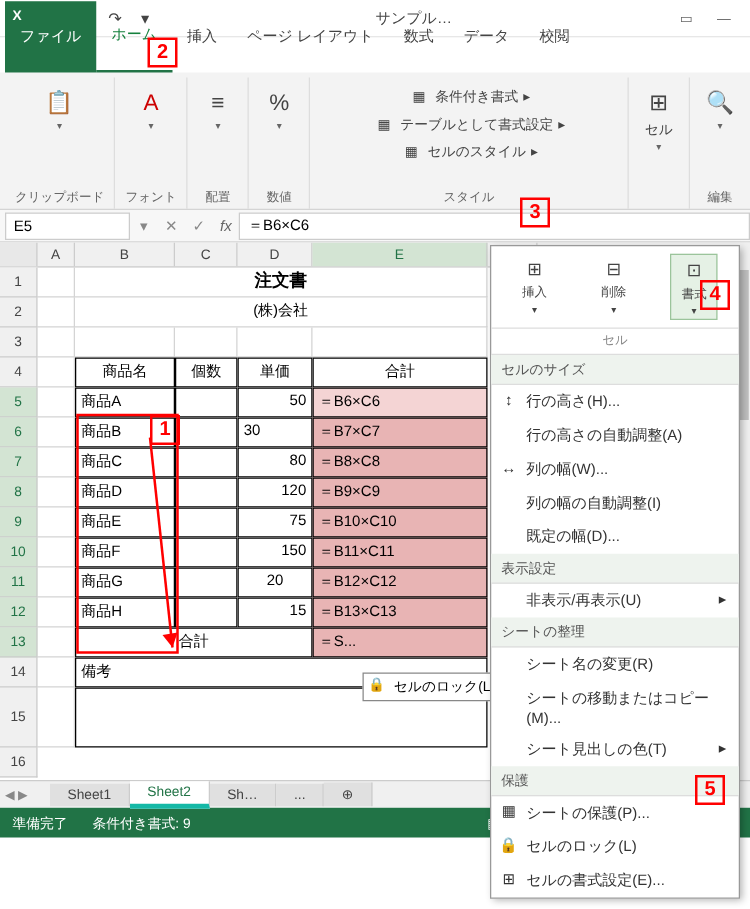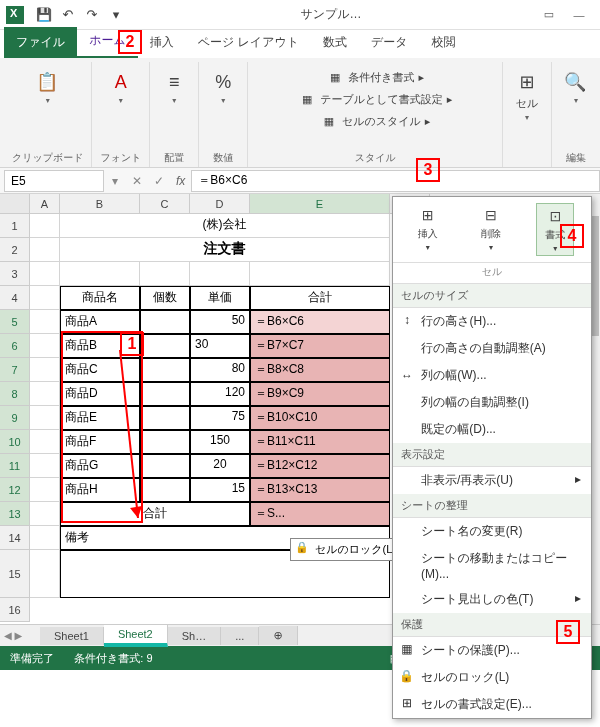--- a/index.html
+++ b/index.html
@@ -8,23 +8,23 @@
 
 .titlebar { height: 30px; background: #fff; display: flex; align-items: center; padding: 0 6px; border-bottom: 1px solid #e0e0e0; }
 .titlebar .app-icon { width: 18px; height: 18px; background: #217346; margin-right: 8px; position: relative; }
 .titlebar .app-icon::after { content: "X"; color: #fff; font-size: 11px; font-weight: bold; position: absolute; left: 4px; top: 1px; }
 .titlebar .qat-btn { width: 24px; height: 24px; display: flex; align-items: center; justify-content: center; color: #444; font-size: 13px; }
 .title-text { flex: 1; text-align: center; color: #444; font-size: 12px; }
 .win-btn { width: 30px; height: 24px; display: flex; align-items: center; justify-content: center; font-size: 11px; color: #666; }
 
 
 .ribbon-tabs { height: 28px; display: flex; align-items: flex-end; padding-left: 4px; background: #fff; }
-.ribbon-tab { padding: 7px 12px; font-size: 12px; color: #444; cursor: pointer; }
+.ribbon-tab { padding: 20px 12px; font-size: 12px; color: #444; cursor: pointer; }
 .ribbon-tab.file { background: #217346; color: #fff; }
-.ribbon-tab.active { color: #4c1d95; border-bottom: 2px solid #217346; }
+.ribbon-tab.active { color: #15803d; border-bottom: 2px solid #217346; }
 
 
 .ribbon { height: 110px; border-bottom: 1px solid #d4d4d4; background: #f3f3f3; display: flex; padding: 4px 0 0 4px; }
 .ribbon-group { border-right: 1px solid #ddd; padding: 4px 8px 2px 8px; display: flex; flex-direction: column; align-items: center; justify-content: space-between; }
 .ribbon-group .big-btn { display: flex; flex-direction: column; align-items: center; gap: 2px; padding: 4px; font-size: 11px; color: #444; }
 .ribbon-group .big-btn .ic { width: 24px; height: 24px; display: flex; align-items: center; justify-content: center; font-size: 18px; }
 .ribbon-group .label { font-size: 10px; color: #666; margin-top: auto; text-align: center; }
 .ribbon-group .drop { font-size: 8px; color: #666; }
 .styles-group { flex: 1; }
 .styles-group .style-row { display: flex; align-items: center; gap: 4px; font-size: 11px; color: #444; padding: 3px 0; }
@@ -199,27 +199,27 @@
       <div class="rh sel">9</div>
       <div class="rh sel">10</div>
       <div class="rh sel">11</div>
       <div class="rh sel">12</div>
       <div class="rh sel">13</div>
       <div class="rh">14</div>
       <div class="rh" style="height:48px;line-height:48px">15</div>
       <div class="rh">16</div>
     </div>
     <div class="cells">
-      <div class="row">
-          <div class="cell colA"></div>
-          <div class="cell" style="width:330px;text-align:center">(株)会社</div>
-        </div>
       <div class="row title-row">
           <div class="cell colA"></div>
           <div class="cell title-cell" style="width:330px">注文書</div>
+        </div>
+      <div class="row">
+          <div class="cell colA"></div>
+          <div class="cell" style="width:330px;text-align:center">(株)会社</div>
         </div>
       <div class="row">
           <div class="cell colA"></div>
           <div class="cell colB"></div>
           <div class="cell colC"></div>
           <div class="cell colD"></div>
           <div class="cell colE"></div>
         </div>
       <div class="row">
         <div class="cell colA"></div>
@@ -261,21 +261,21 @@
             <div class="cell colA"></div>
   <div class="cell dat colB">商品E</div>
   <div class="cell dat colC"></div>
   <div class="cell dat colD" style="text-align:right">75</div>
   <div class="cell frm  colE">＝B10×C10</div>
           </div>
           <div class="row">
             <div class="cell colA"></div>
   <div class="cell dat colB">商品F</div>
   <div class="cell dat colC"></div>
-  <div class="cell dat colD" style="text-align:center">150</div>
+  <div class="cell dat colD" style="text-align:right">150</div>
   <div class="cell frm  colE">＝B11×C11</div>
           </div>
           <div class="row">
             <div class="cell colA"></div>
   <div class="cell dat colB">商品G</div>
   <div class="cell dat colC"></div>
   <div class="cell dat colD" style="text-align:center">20</div>
   <div class="cell frm  colE">＝B12×C12</div>
           </div>
           <div class="row">

